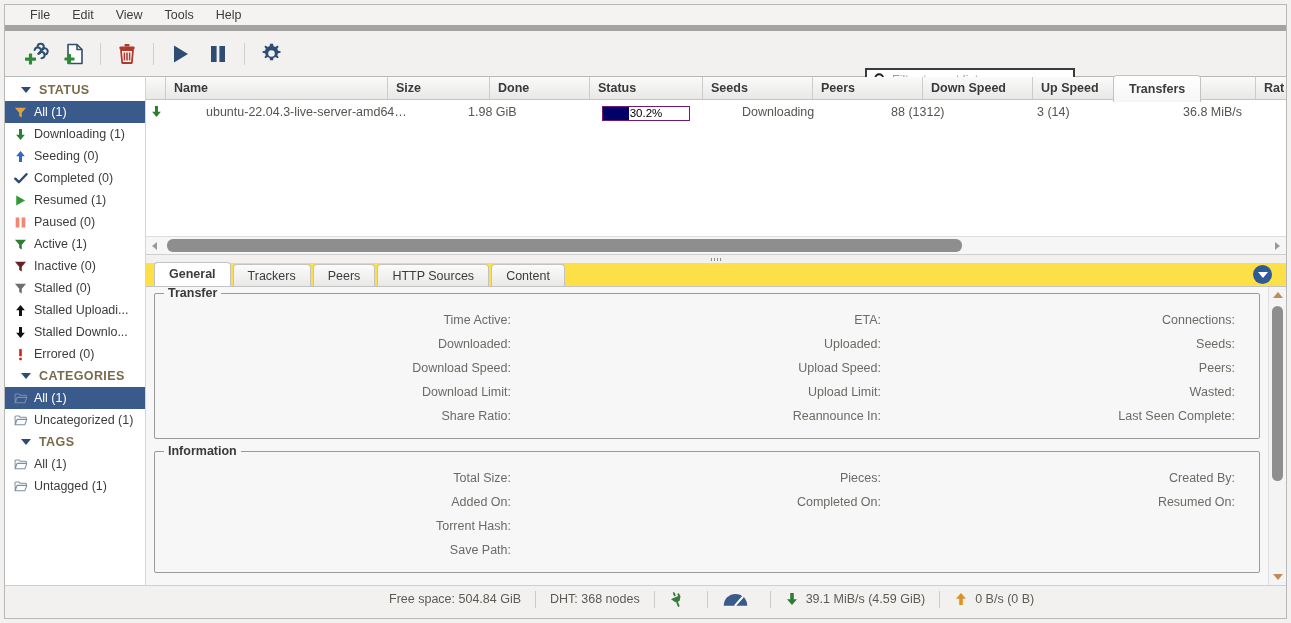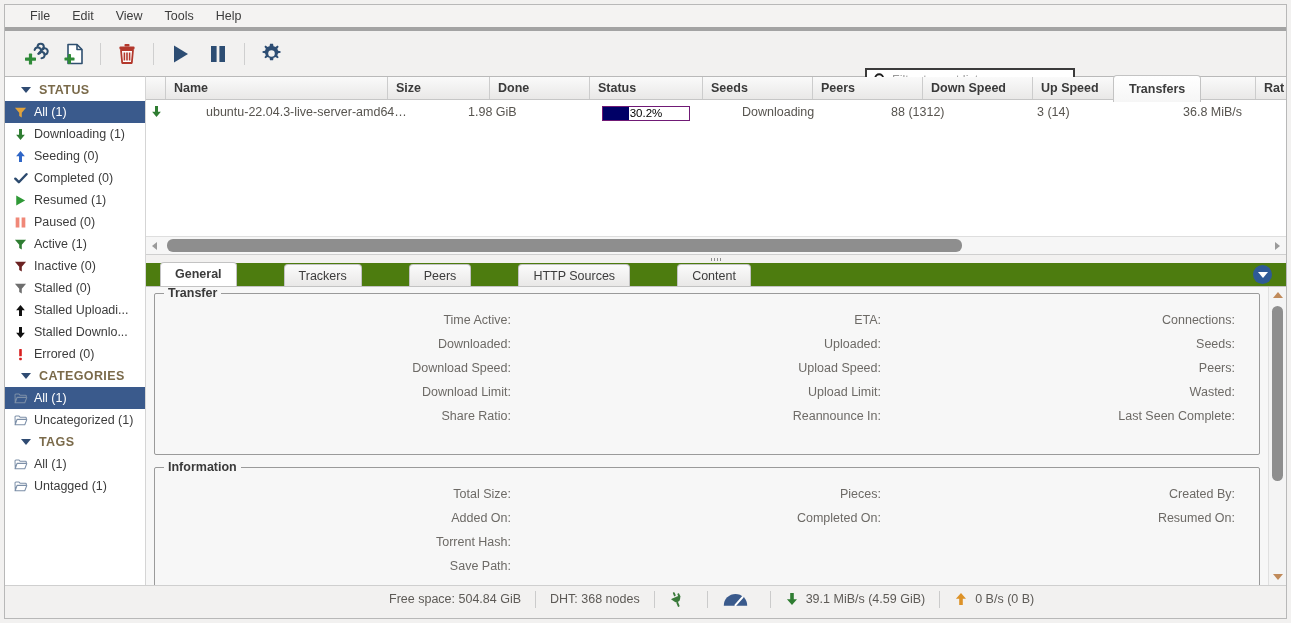--- a/index.html
+++ b/index.html
@@ -27,21 +27,21 @@
     box-sizing: border-box;
     border: 1px solid #b8b8b8;
     background: #f2f1f0;
     overflow: hidden;
   }
 
   
   .menubar {
     height: 26px;
     background: #f4f3f2;
-    border-bottom: 4px solid #a3a3a3;
+    border-bottom: 6px solid #a3a3a3;
     display: flex;
     align-items: center;
     padding-left: 14px;
     box-sizing: border-box;
   }
   .menu-item {
     font-size: 12.5px;
     color: #3c3c3c;
     padding: 3px 11px;
     cursor: default;
@@ -298,26 +298,25 @@
   }
   .hsplit i {
     width: 1px; height: 3px; background: #8d8d8d; margin: 0 1px;
   }
 
   
   .detailtabs {
     display: flex;
     align-items: flex-end;
     height: 24px;
-    padding-left: 14px;
-    box-sizing: border-box;
-    background: #4d7c0f;
+    padding-left: 8px;
+    box-sizing: border-box;
+    background: #fde047;
     border-bottom: 1px solid #c3c3c3;
     position: relative;
-    gap: 45px;
   }
   .dtab {
     height: 22px;
     line-height: 22px;
     padding: 0 14px;
     font-size: 12.5px;
     color: #3c3c3c;
     background: linear-gradient(#fbfbfb, #e9e8e7);
     border: 1px solid #c3c3c3;
     border-bottom: none;
@@ -361,21 +360,21 @@
     min-width: 0;
     padding: 6px 8px 0 8px;
     box-sizing: border-box;
     overflow: hidden;
   }
   .groupbox {
     border: 1px solid #9a9a9a;
     border-radius: 2px;
     position: relative;
     margin-bottom: 12px;
-    padding: 14px 0 26px 0;
+    padding: 14px 0 10px 0;
     box-sizing: border-box;
     background: #f7f7f7;
   }
   .groupbox > .gtitle {
     position: absolute;
     top: -8px;
     left: 9px;
     background: #f7f7f7;
     padding: 0 4px;
     font-size: 12.5px;

